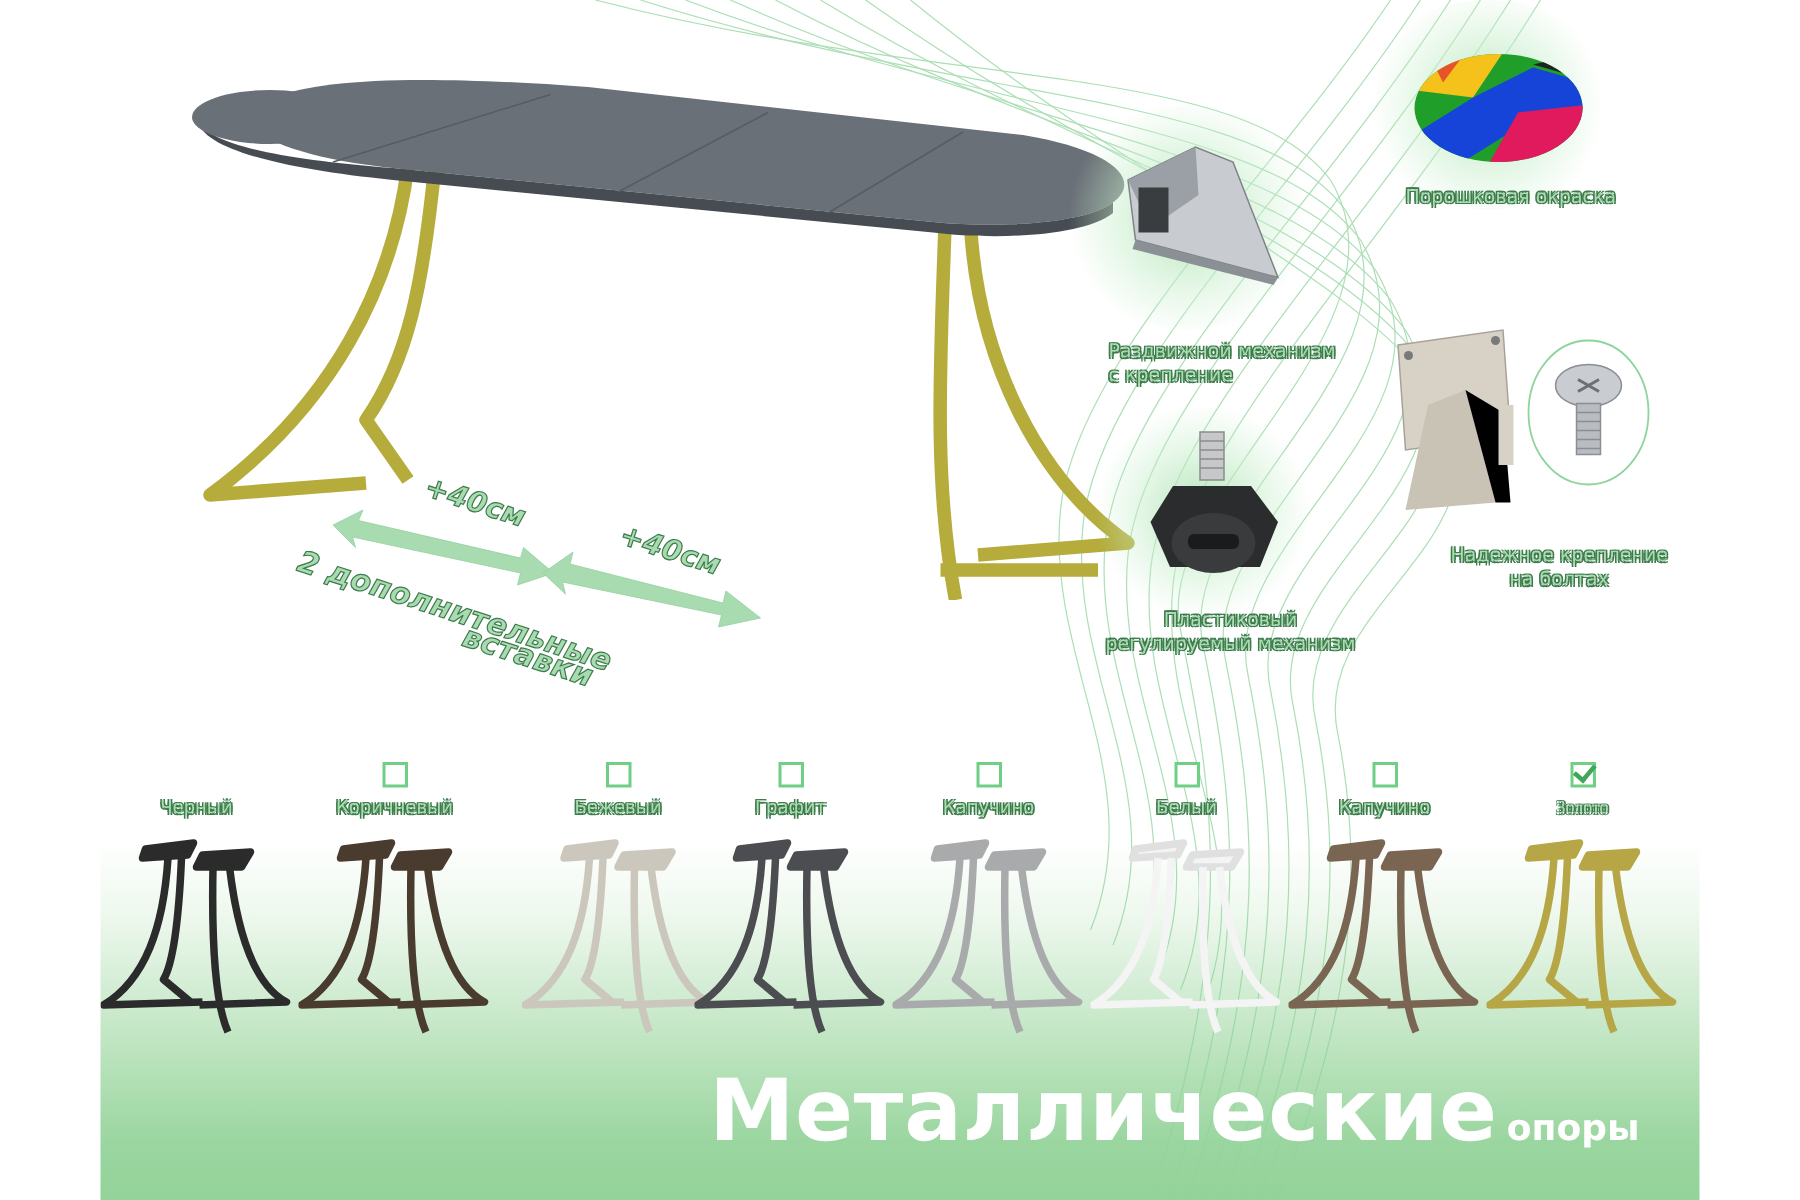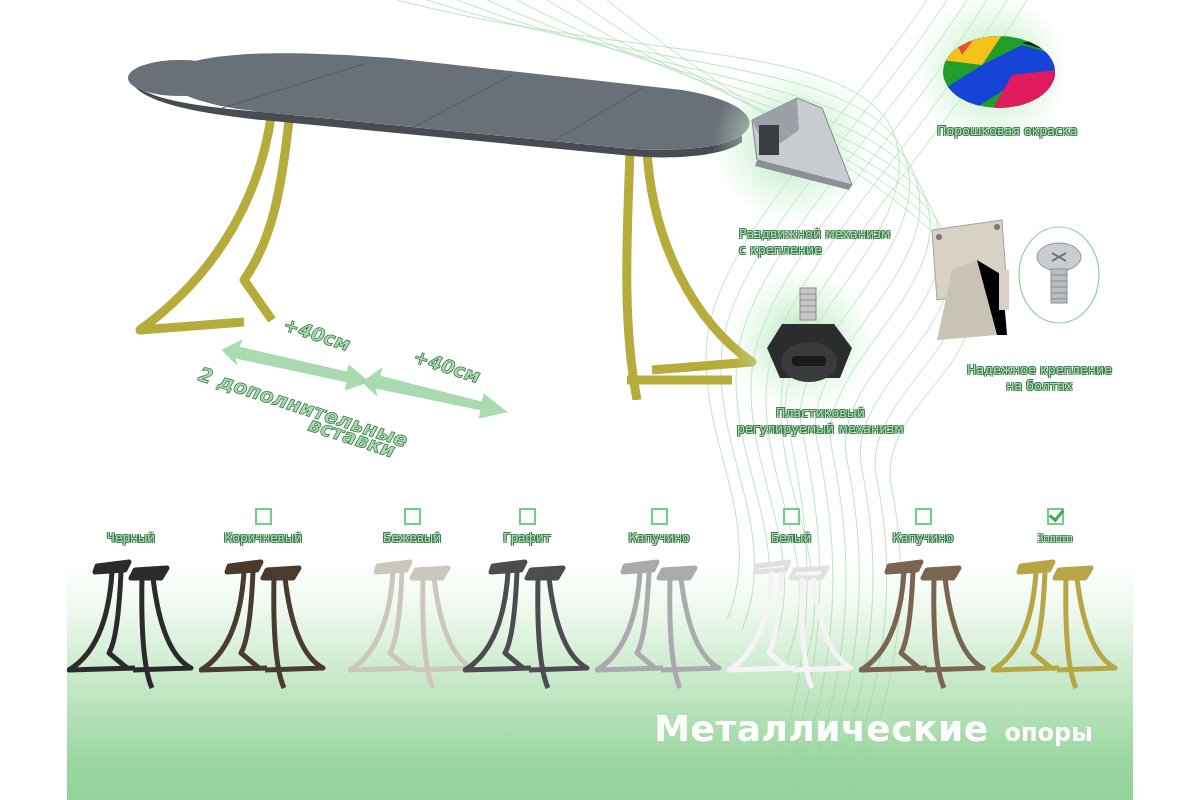--- a/index.html
+++ b/index.html
@@ -55,22 +55,22 @@
     font-size: 12px; line-height: 16px; color: #a9dcb0;
     text-shadow: -1px -1px 0 #3f7b4d, 1px -1px 0 #3f7b4d, -1px 1px 0 #3f7b4d, 1px 1px 0 #3f7b4d;
   }
   .swatch-leg { position: absolute; left: 0; top: 58px; width: 128px; height: 142px; }
 
   
   #title {
     position: absolute; right: 40px; top: 708px; white-space: nowrap;
     color: #ffffff; font-family: "DejaVu Sans", sans-serif;
   }
-  #title .big { font-size: 36px; font-weight: bold; letter-spacing: 0.5px; }
-  #title .small { font-size: 24px; font-weight: bold; margin-left: 16px; }
+  #title .big { font-size: 57px; font-weight: bold; letter-spacing: 0.5px; }
+  #title .small { font-size: 24px; font-weight: bold; margin-left: 6px; }
 </style>
 </head>
 <body>
 
 <div id="canvas">
 
   <svg id="waves" viewBox="0 0 1066 800">
     <g fill="none" stroke="#8fd49c" stroke-width="0.8" opacity="0.75">
       <path d="M330 0 C 560 60, 760 40, 820 120 C 880 220, 700 330, 720 420 C 740 520, 760 620, 700 800"></path>
       <path d="M360 0 C 580 70, 770 60, 830 140 C 890 240, 715 340, 735 430 C 755 530, 770 630, 712 800"></path>

